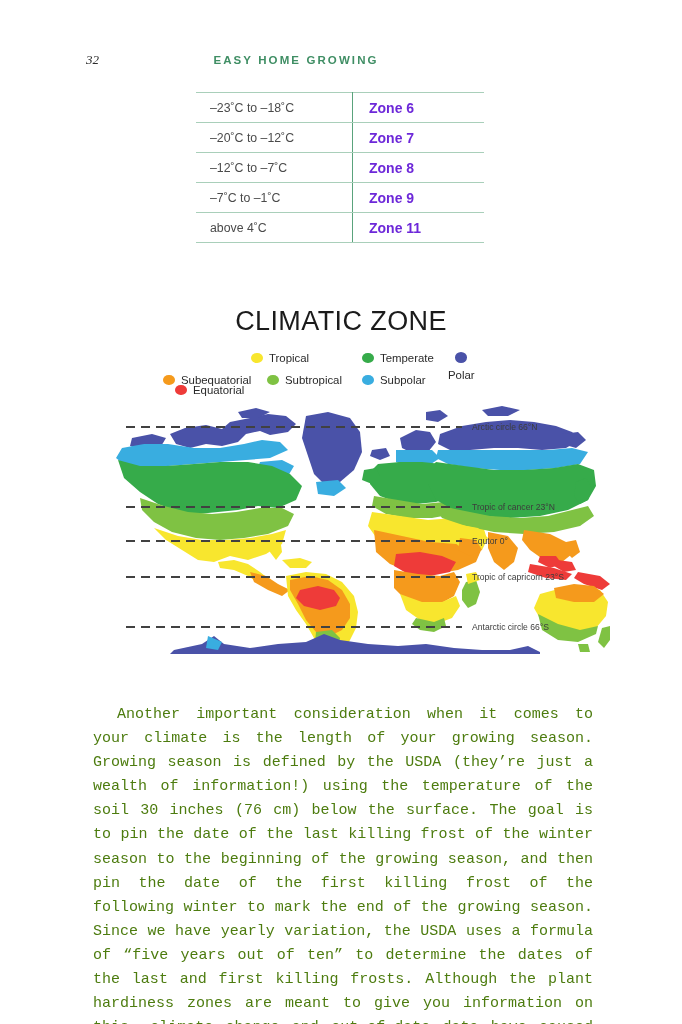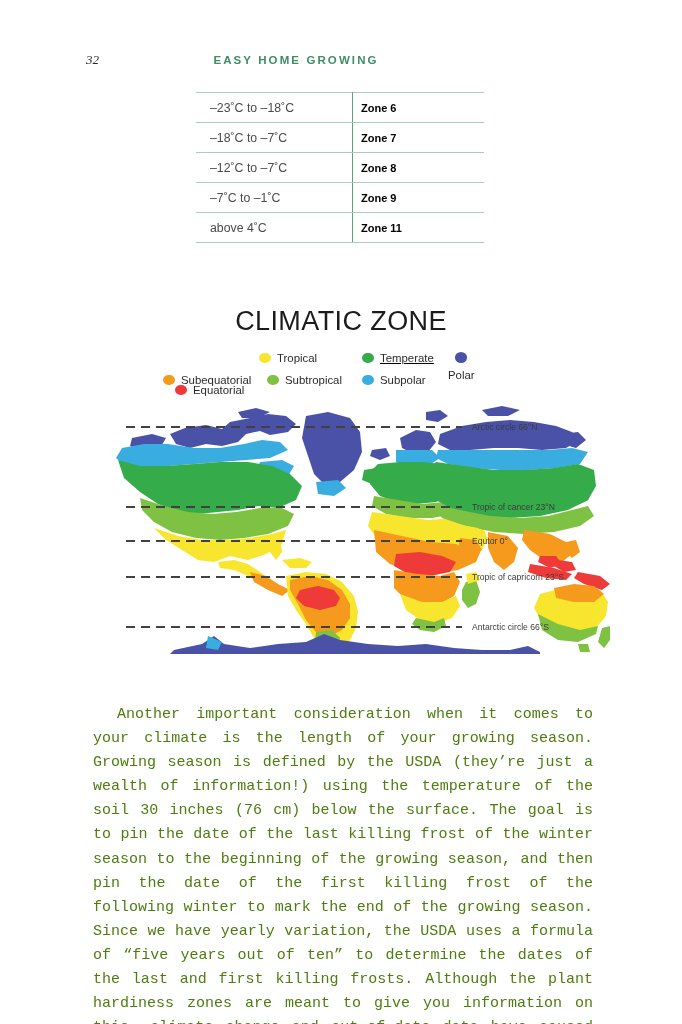--- a/index.html
+++ b/index.html
@@ -58,24 +58,24 @@
     vertical-align: middle;
   }
   .zone-table td.range {
     width: 142px;
     padding-left: 14px;
     font-size: 12.3px;
     color: #4a4a4a;
     border-right: 1.6px solid #5aa37c;
   }
   .zone-table td.zone {
-    padding-left: 8px;
-    font-size: 11px;
+    padding-left: 16px;
+    font-size: 14px;
     font-weight: bold;
-    color: #000000;
+    color: #6d28d9;
   }
 
   
   .fig-title {
     position: absolute;
     left: 0;
     top: 306px;
     width: 682px;
     text-align: center;
     font-family: "Liberation Sans", sans-serif;
@@ -151,21 +151,21 @@
 <div class="folio">32</div>
 <div class="running-head">EASY HOME GROWING</div>
 
 <table class="zone-table">
   <tbody>
     <tr>
       <td class="range">–23˚C to –18˚C</td>
       <td class="zone">Zone 6</td>
     </tr>
     <tr>
-      <td class="range">–18˚C to –7˚C</td>
+      <td class="range">–20˚C to –12˚C</td>
       <td class="zone">Zone 7</td>
     </tr>
     <tr>
       <td class="range">–12˚C to –7˚C</td>
       <td class="zone">Zone 8</td>
     </tr>
     <tr>
       <td class="range">–7˚C to –1˚C</td>
       <td class="zone">Zone 9</td>
     </tr>
@@ -177,25 +177,25 @@
 </table>
 
 <div class="fig-title">CLIMATIC ZONE</div>
 
 <div class="legend">
   <div class="legend-row">
     <div class="legend-item" style="left:12px;margin-top:32px;">
       <span class="legend-dot" style="background: rgb(238, 59, 57);"></span>
       <span class="legend-label">Equatorial</span>
     </div>
-    <div class="legend-item" style="left:96px;">
+    <div class="legend-item" style="left:88px;">
       <span class="legend-dot" style="background: rgb(248, 230, 46);"></span>
       <span class="legend-label">Tropical</span>
     </div>
-    <div class="legend-item" style="left:199px;text-decoration:underline;">
+    <div class="legend-item" style="left:199px;">
       <span class="legend-dot" style="background: rgb(54, 171, 74);"></span>
       <span class="legend-label">Temperate</span>
     </div>
     <div class="legend-item" style="left:285px;flex-direction:column;">
       <span class="legend-dot" style="background: rgb(74, 82, 168);"></span>
       <span class="legend-label">Polar</span>
     </div>
   </div>
   <div class="legend-row">
     <div class="legend-item" style="left:0px;">

